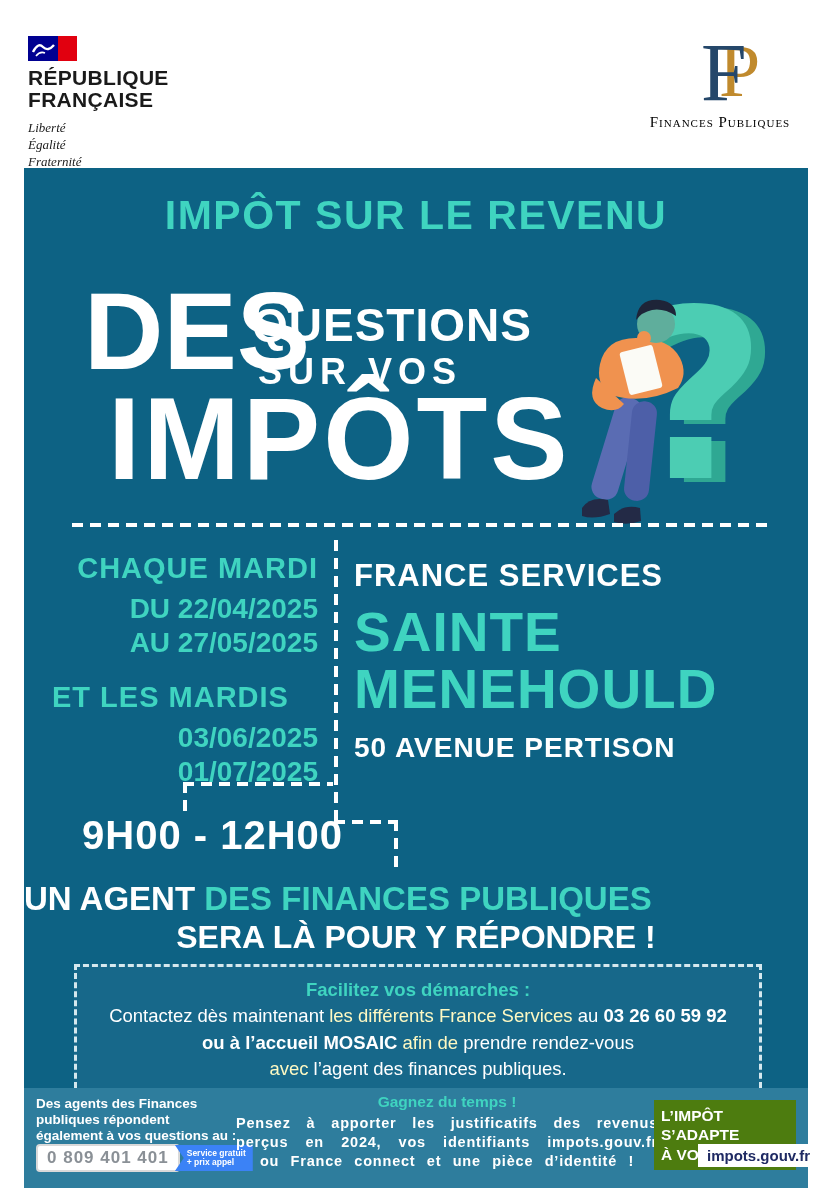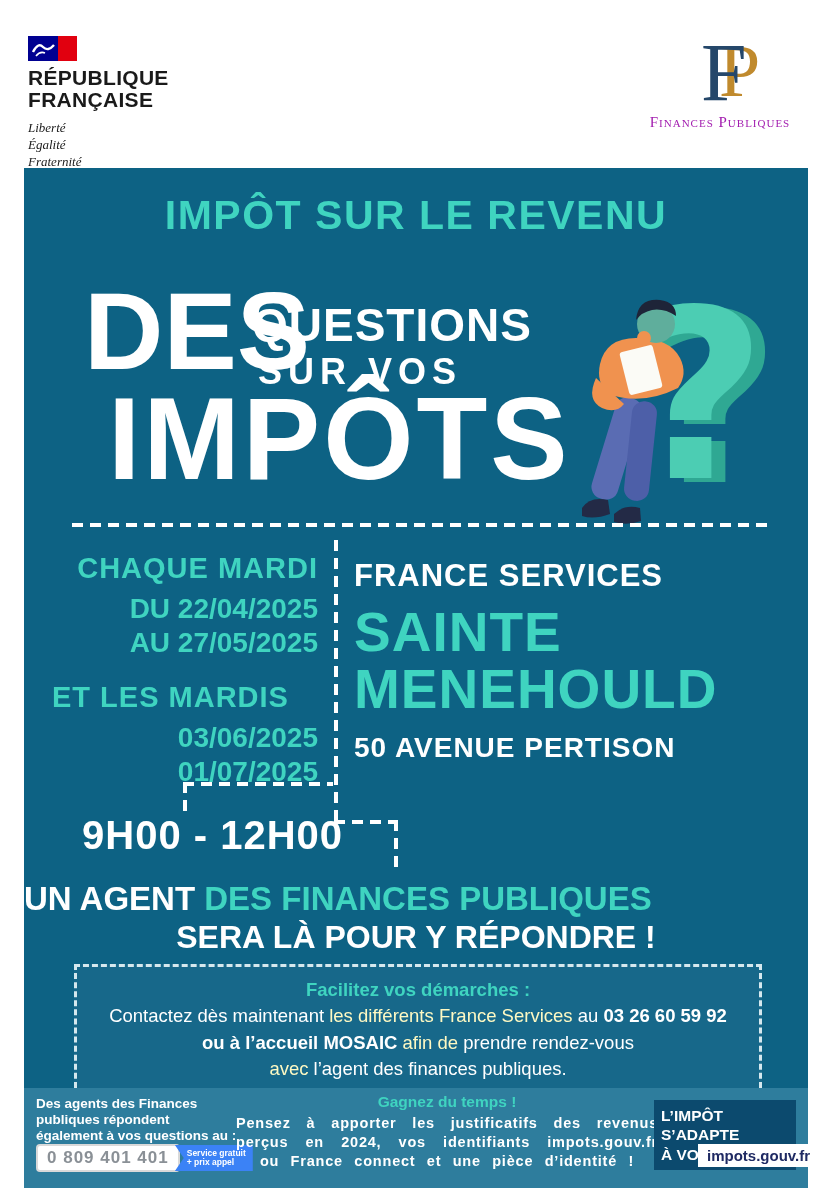--- a/index.html
+++ b/index.html
@@ -9,21 +9,21 @@
   }
   
   .rf-block{position:absolute;left:28px;top:36px;width:220px;}
   .rf-flag{display:flex;width:50px;height:25px;}
   .rf-flag .blue{width:30px;height:25px;background:#000091;position:relative;}
   .rf-flag .red{width:19px;height:25px;background:#e1000f;}
   .rf-flag svg{position:absolute;left:2px;top:2px;}
   .rf-title{margin-top:6px;color:#1a1a1a;font-weight:800;font-size:21px;line-height:1.05;letter-spacing:.3px;}
   .rf-motto{margin-top:9px;font-family:"Liberation Serif", serif;font-style:italic;font-size:13px;color:#1a1a1a;line-height:1.3;}
   .fp-block{position:absolute;left:640px;top:30px;width:160px;text-align:center;}
-  .fp-caption{font-family:"Liberation Serif", serif;color:#a21caf;font-size:15px;letter-spacing:1px;font-variant:small-caps;margin-top:2px;}
+  .fp-caption{font-family:"Liberation Serif", serif;color:#000000;font-size:15px;letter-spacing:1px;font-variant:small-caps;margin-top:2px;}
   
   .poster{position:absolute;left:24px;top:168px;width:784px;height:1007px;background:#0d6284;}
   .kicker{position:absolute;left:0;top:24px;width:100%;text-align:center;
     color:#3fd4c0;font-weight:800;font-size:41px;letter-spacing:1.5px;}
   .h-des{position:absolute;left:60px;top:108px;color:#fff;font-weight:800;font-size:110px;line-height:1;}
   .h-questions{position:absolute;left:228px;top:130px;color:#fff;font-weight:800;font-size:46px;letter-spacing:1px;}
   .h-survos{position:absolute;left:234px;top:183px;color:#fff;font-weight:800;font-size:36px;letter-spacing:6px;}
   .h-impots{position:absolute;left:84px;top:202px;color:#fff;font-weight:800;font-size:116px;line-height:1.2;letter-spacing:3px;}
   .illustration{position:absolute;left:528px;top:118px;width:240px;height:250px;}
   .dash-h{position:absolute;height:4px;background:repeating-linear-gradient(90deg,#fff 0 11px,transparent 11px 18px);}
@@ -60,21 +60,21 @@
   .agents-label{position:absolute;left:12px;top:8px;width:210px;color:#fff;font-weight:800;font-size:13.5px;line-height:1.2;}
   .phone{position:absolute;left:12px;top:56px;display:flex;align-items:center;}
   .phone-num{background:#ffffff;border:2px solid #d9d9d9;border-radius:4px;padding:2px 9px;
     color:#8a9096;font-weight:800;font-size:17px;letter-spacing:1px;}
   .phone-note{background:#3b82f6;color:#fff;font-size:8.5px;font-weight:700;line-height:1.1;
     padding:4px 7px 4px 12px;margin-left:-5px;clip-path:polygon(0 0,100% 0,100% 100%,0 100%,9px 50%);}
   .mid-block{position:absolute;left:212px;top:5px;width:422px;text-align:center;}
   .gagnez{color:#3fd4c0;font-weight:800;font-size:15.5px;}
   .para{margin-top:3px;color:#fff;font-weight:800;font-size:14.5px;line-height:1.3;
     text-align:justify;text-align-last:center;word-spacing:.45em;letter-spacing:.8px;}
-  .navy-box{position:absolute;left:630px;top:12px;width:142px;background:#0c4a6e;color:#fff;
+  .navy-box{position:absolute;left:630px;top:12px;width:142px;background:#4d7c0f;color:#fff;
     font-weight:800;font-size:15.5px;line-height:1.25;padding:6px 7px;box-sizing:border-box;}
   .site-box{position:absolute;left:674px;top:56px;background:#fff;color:#1f2a63;
     font-weight:800;font-size:15px;padding:3px 9px;}
 </style>
 </head>
 <body>
 
 <div class="rf-block">
   <div class="rf-flag">
     <div class="blue">

